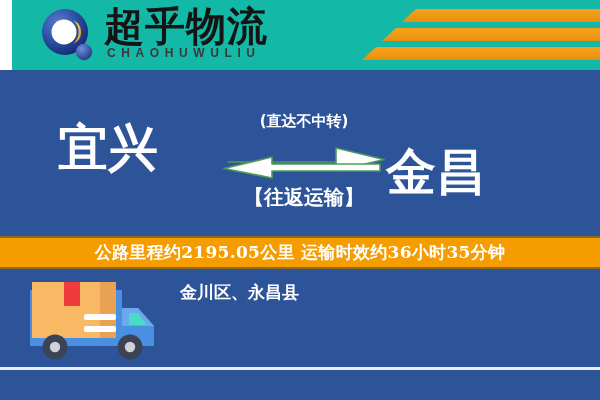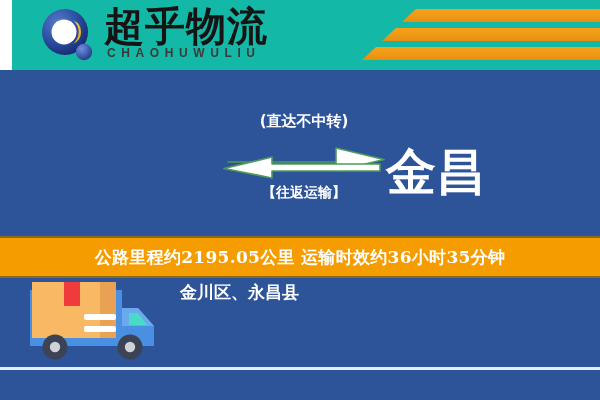--- a/index.html
+++ b/index.html
@@ -114,31 +114,31 @@
     position: absolute;
     left: -2px; top: 28px;
     width: 172px; height: 40px;
   }
   #route-roundtrip-label {
     position: absolute;
     left: 0; top: 72px;
     width: 168px;
     text-align: center;
     font-family: "DejaVu Sans", "Liberation Sans", sans-serif;
-    font-size: 14px;
+    font-size: 20px;
     font-weight: bold;
     color: #ffffff;
     white-space: nowrap;
   }
 
   
   #info-bar {
     position: absolute;
     left: 0; top: 236px;
-    width: 600px; height: 42px;
+    width: 600px; height: 33px;
     background: #f59c00;
     border-top: 2px solid #8d6a18;
     border-bottom: 2px solid #8d6a18;
     box-sizing: border-box;
     display: flex;
     align-items: center;
     justify-content: center;
   }
   #info-bar-text {
     font-family: "DejaVu Serif", "Liberation Serif", serif;
@@ -210,20 +210,21 @@
     <div id="brand-name">超乎物流</div>
     <div id="brand-pinyin">CHAOHUWULIU</div>
 
     <div class="stripe" id="stripe-1"></div>
     <div class="stripe" id="stripe-2"></div>
     <div class="stripe" id="stripe-3"></div>
   </div>
 
   <div id="body-panel"></div>
 
+  <div class="city" id="city-origin">宜兴</div>
   <div class="city" id="city-destination">金昌</div>
 
   <div id="route-block">
     <div id="route-direct-label">(直达不中转)</div>
 
     <div id="route-arrow">
       <svg width="172" height="40" viewBox="0 0 172 40" xmlns="http://www.w3.org/2000/svg">
 
         <path d="M10 22 L118 22 L118 8 L166 19.5 L118 31 L118 22 Z" fill="#ffffff" stroke="#4f9c5a" stroke-width="1.6" stroke-linejoin="round"></path>
 

